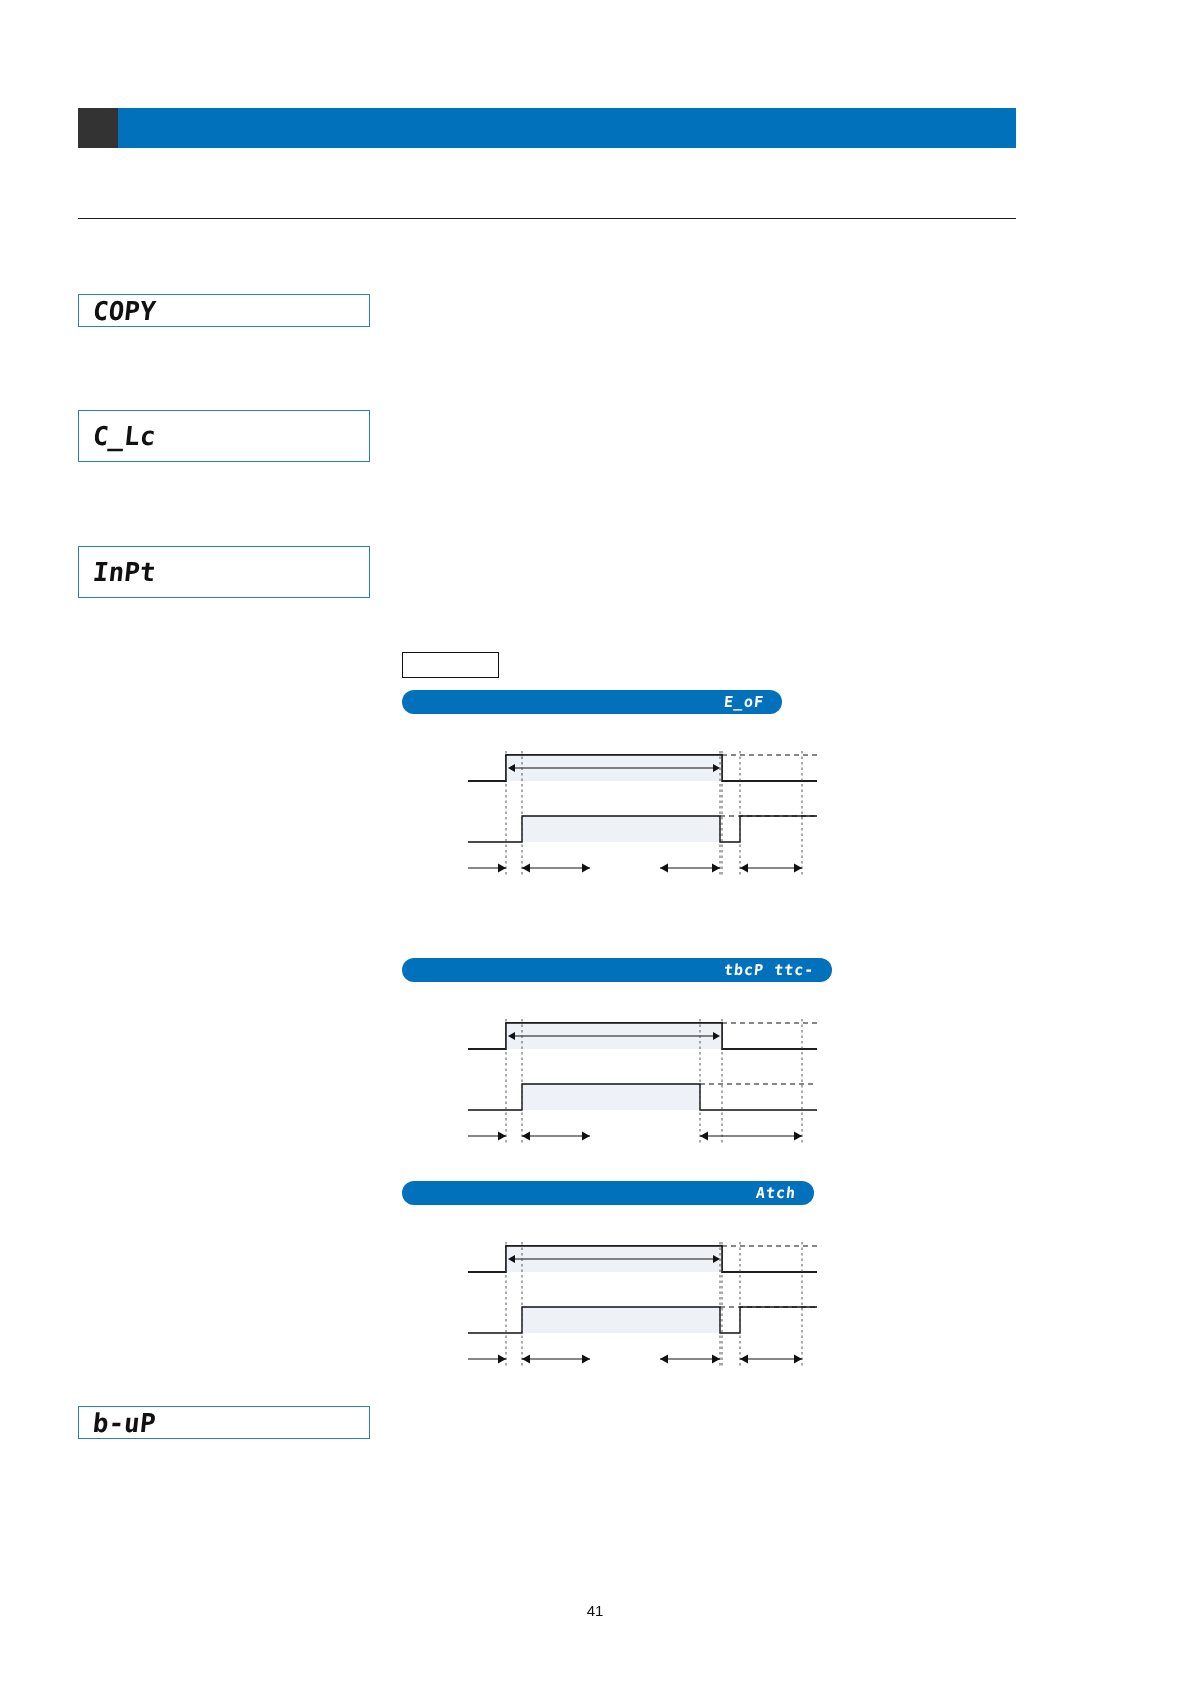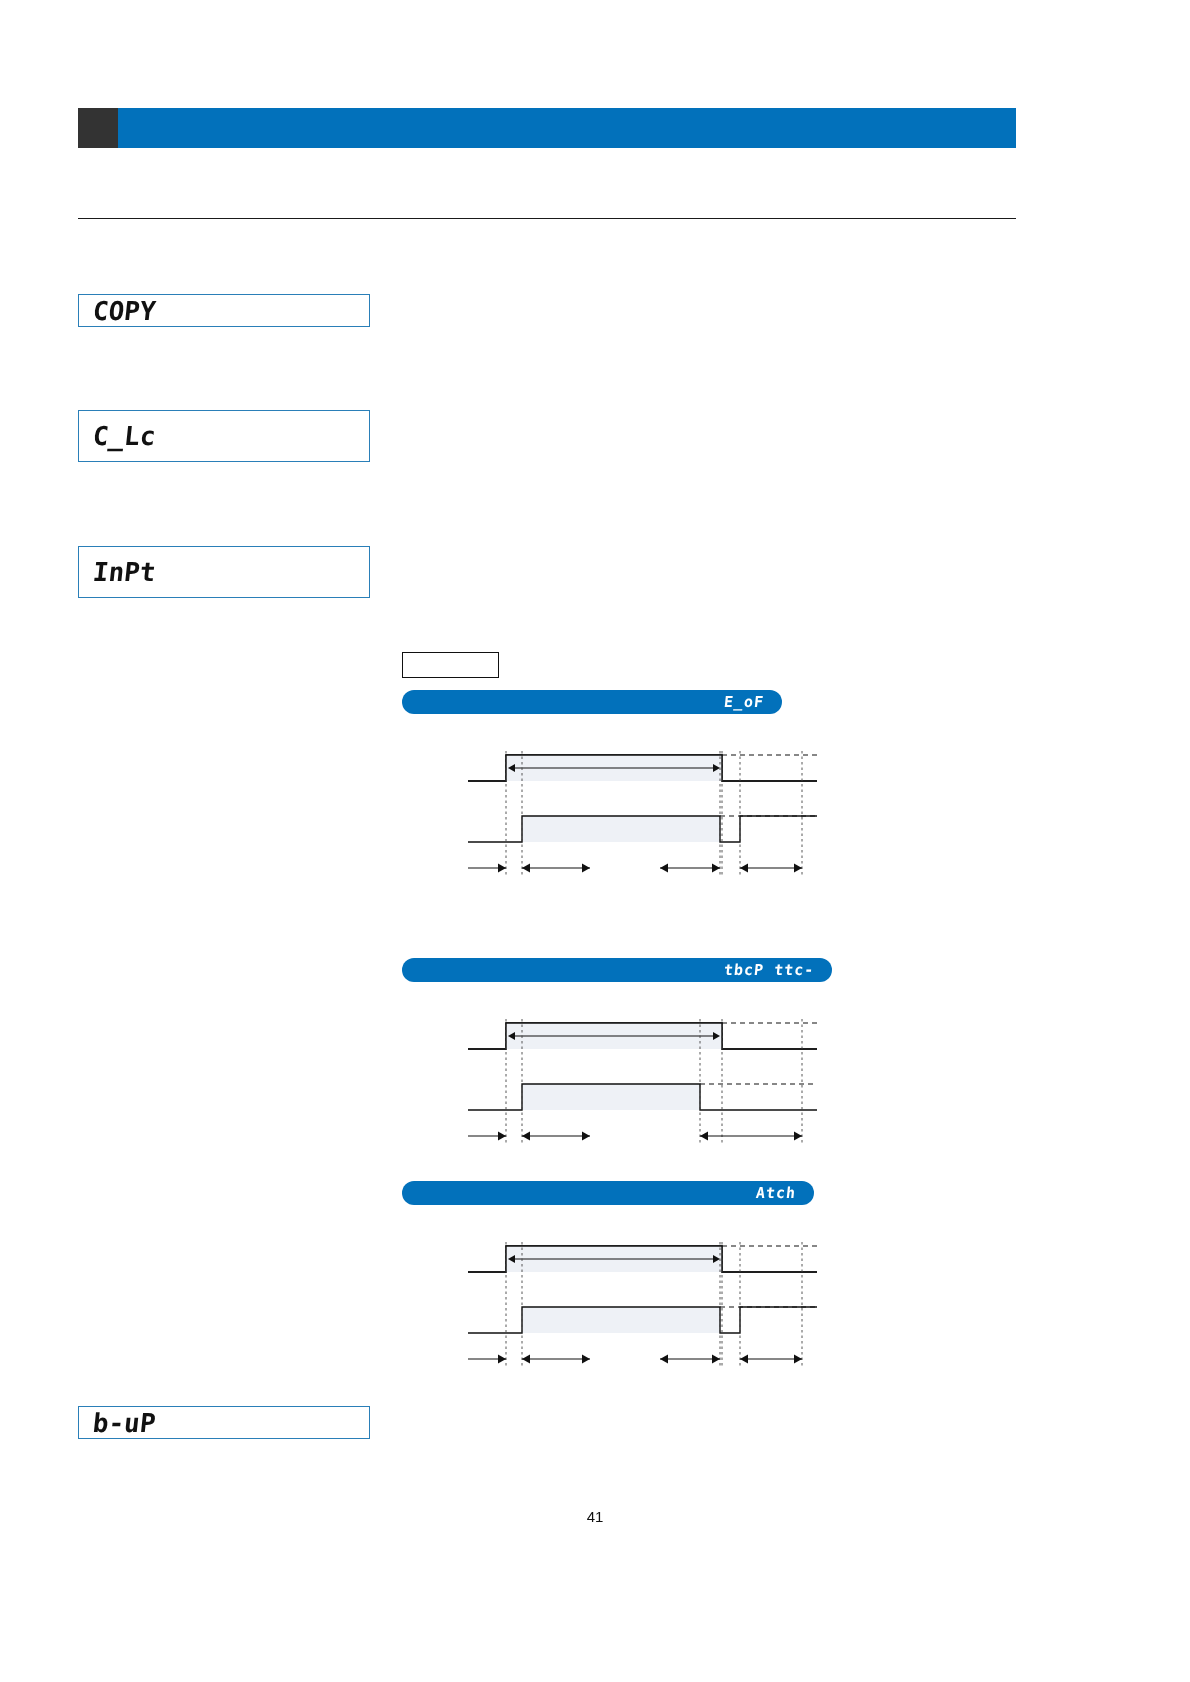--- a/index.html
+++ b/index.html
@@ -54,21 +54,21 @@
   }
   .band .seg-label {
     color:#ffffff; font-size:15px; line-height:15px;
     font-family:"DejaVu Sans Mono", monospace; font-weight:bold;
     transform: skewX(-6deg); letter-spacing:1px;
   }
   .dg-svg { position:absolute; left:0; top:28px; }
 
   
   .page-num {
-    position:absolute; left:0; top:1508px; width:1190px;
+    position:absolute; left:0; top:1602px; width:1190px;
     text-align:center; font-size:15px; color:#111;
   }
 </style>
 </head>
 <body>
 
 <div class="page">
 
   <div class="header-bar">
     <div class="header-tab"></div>

